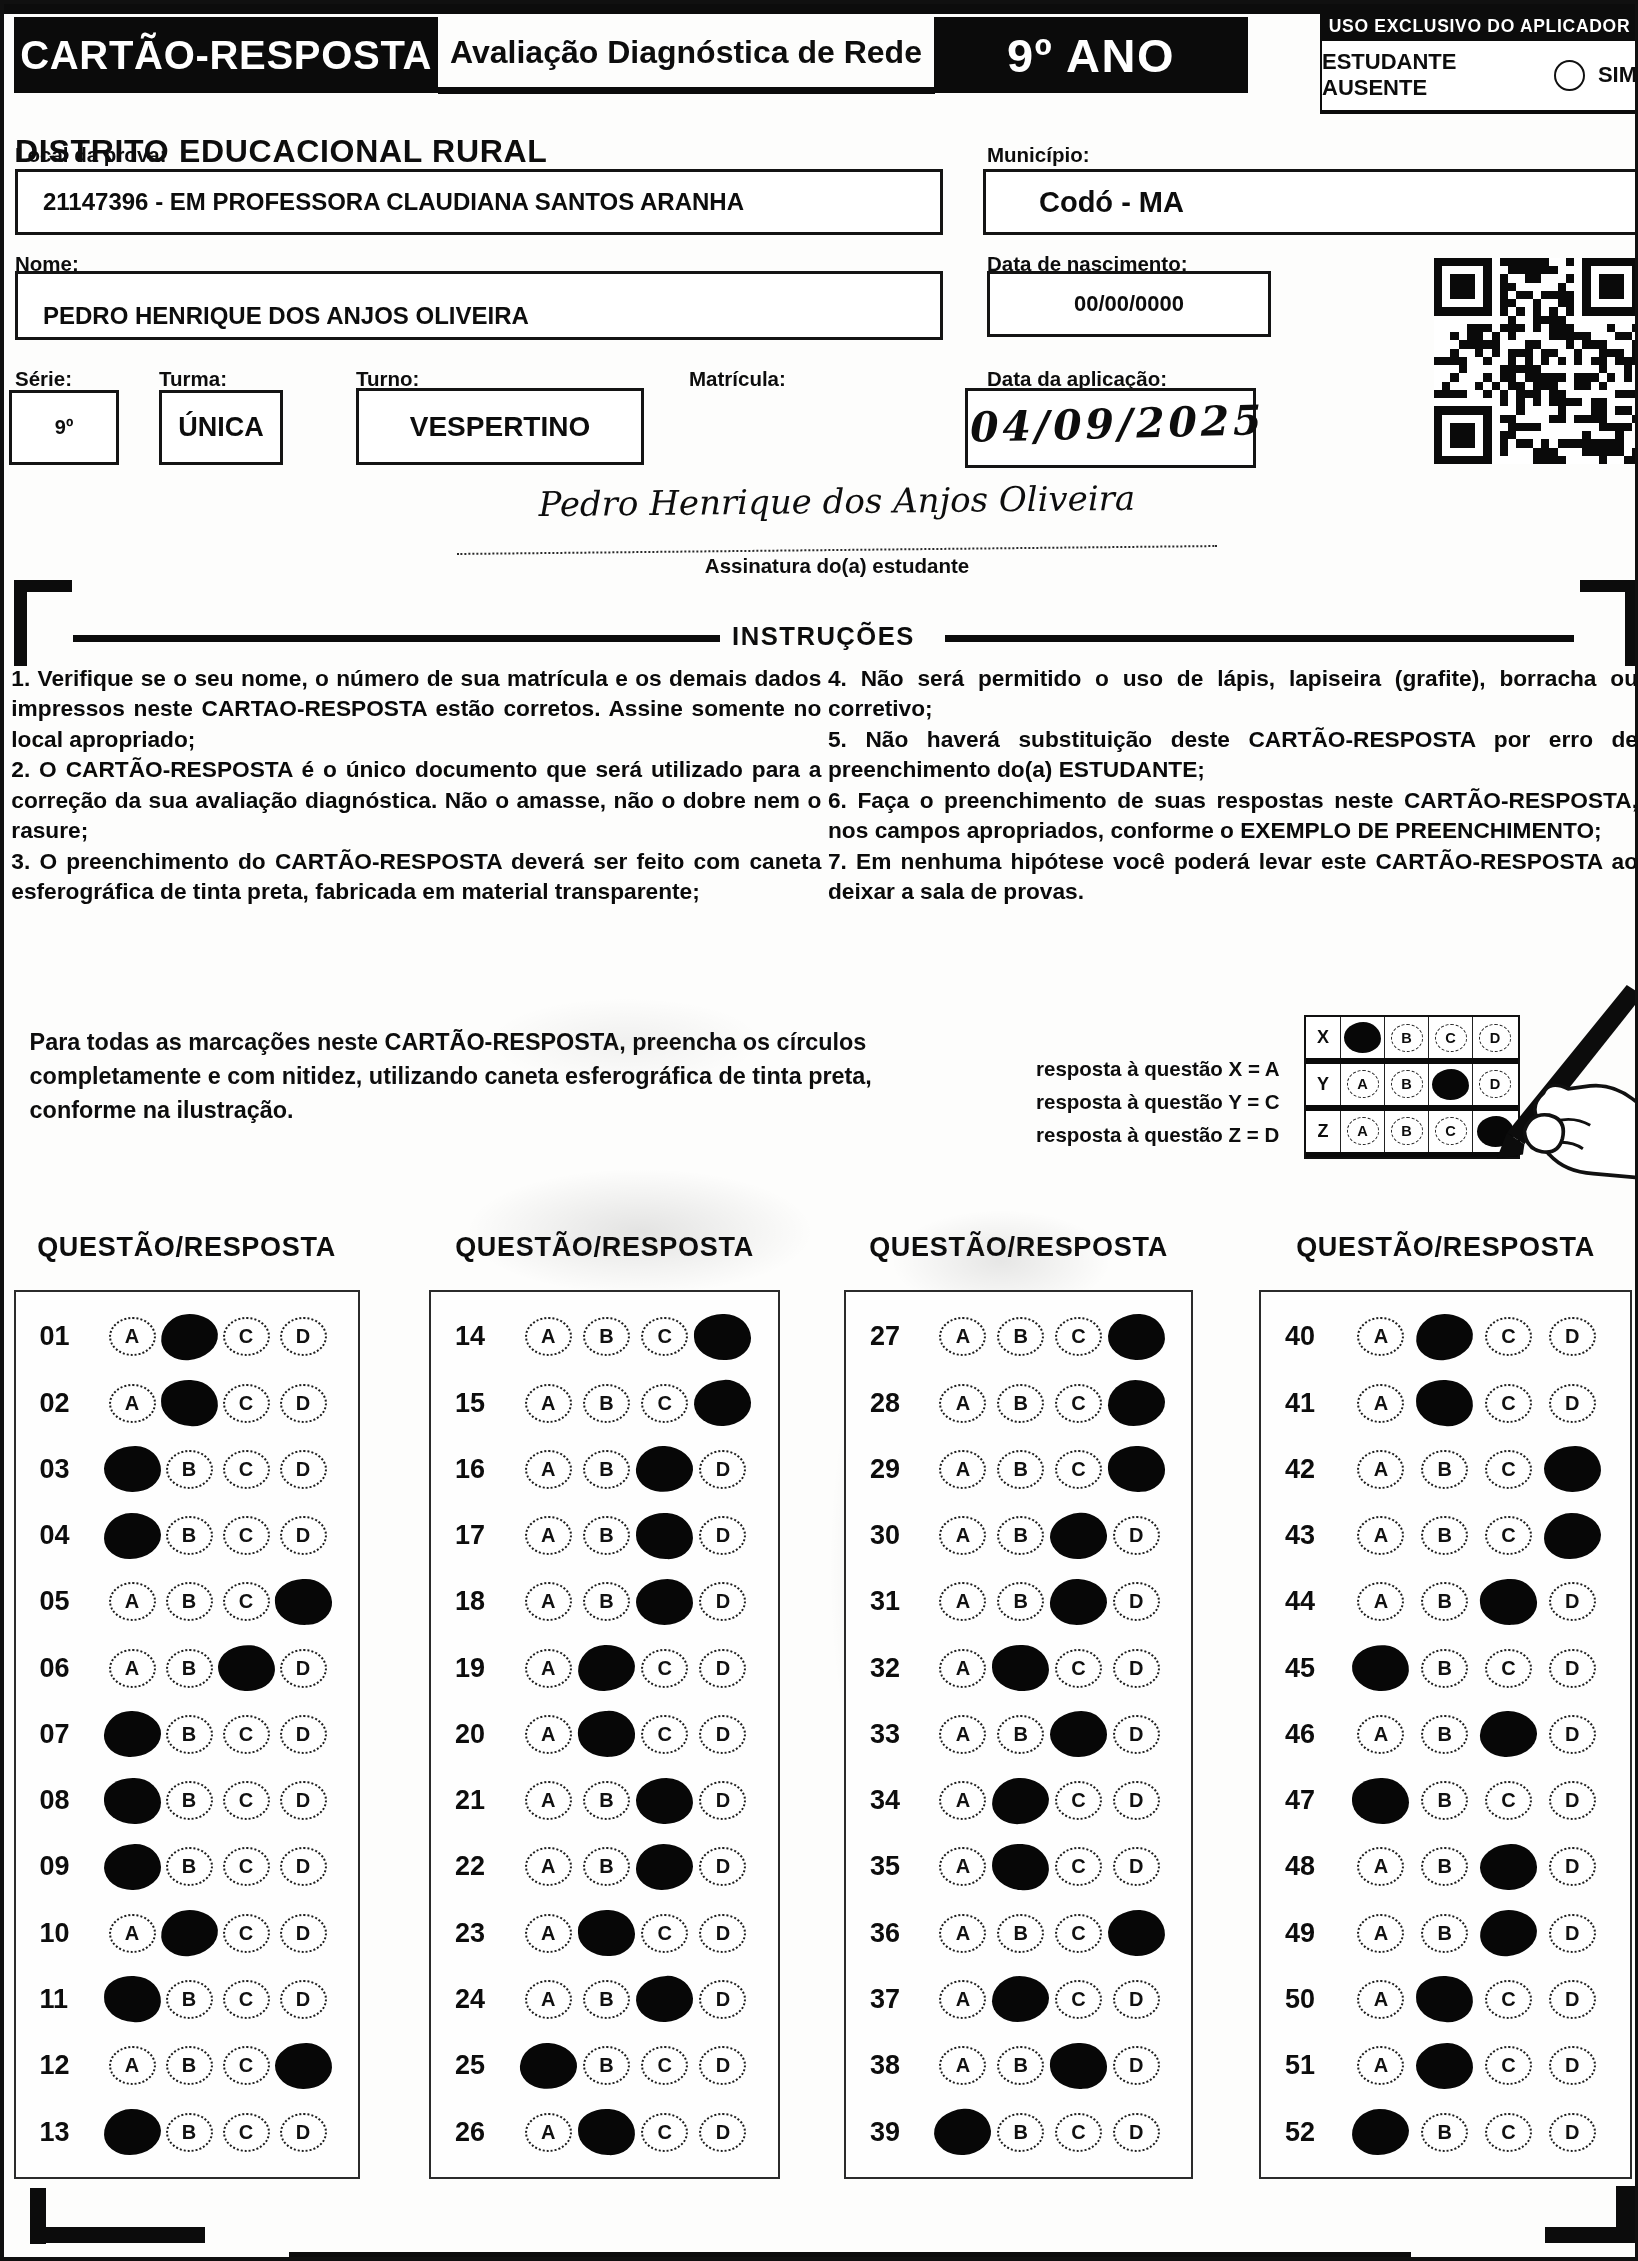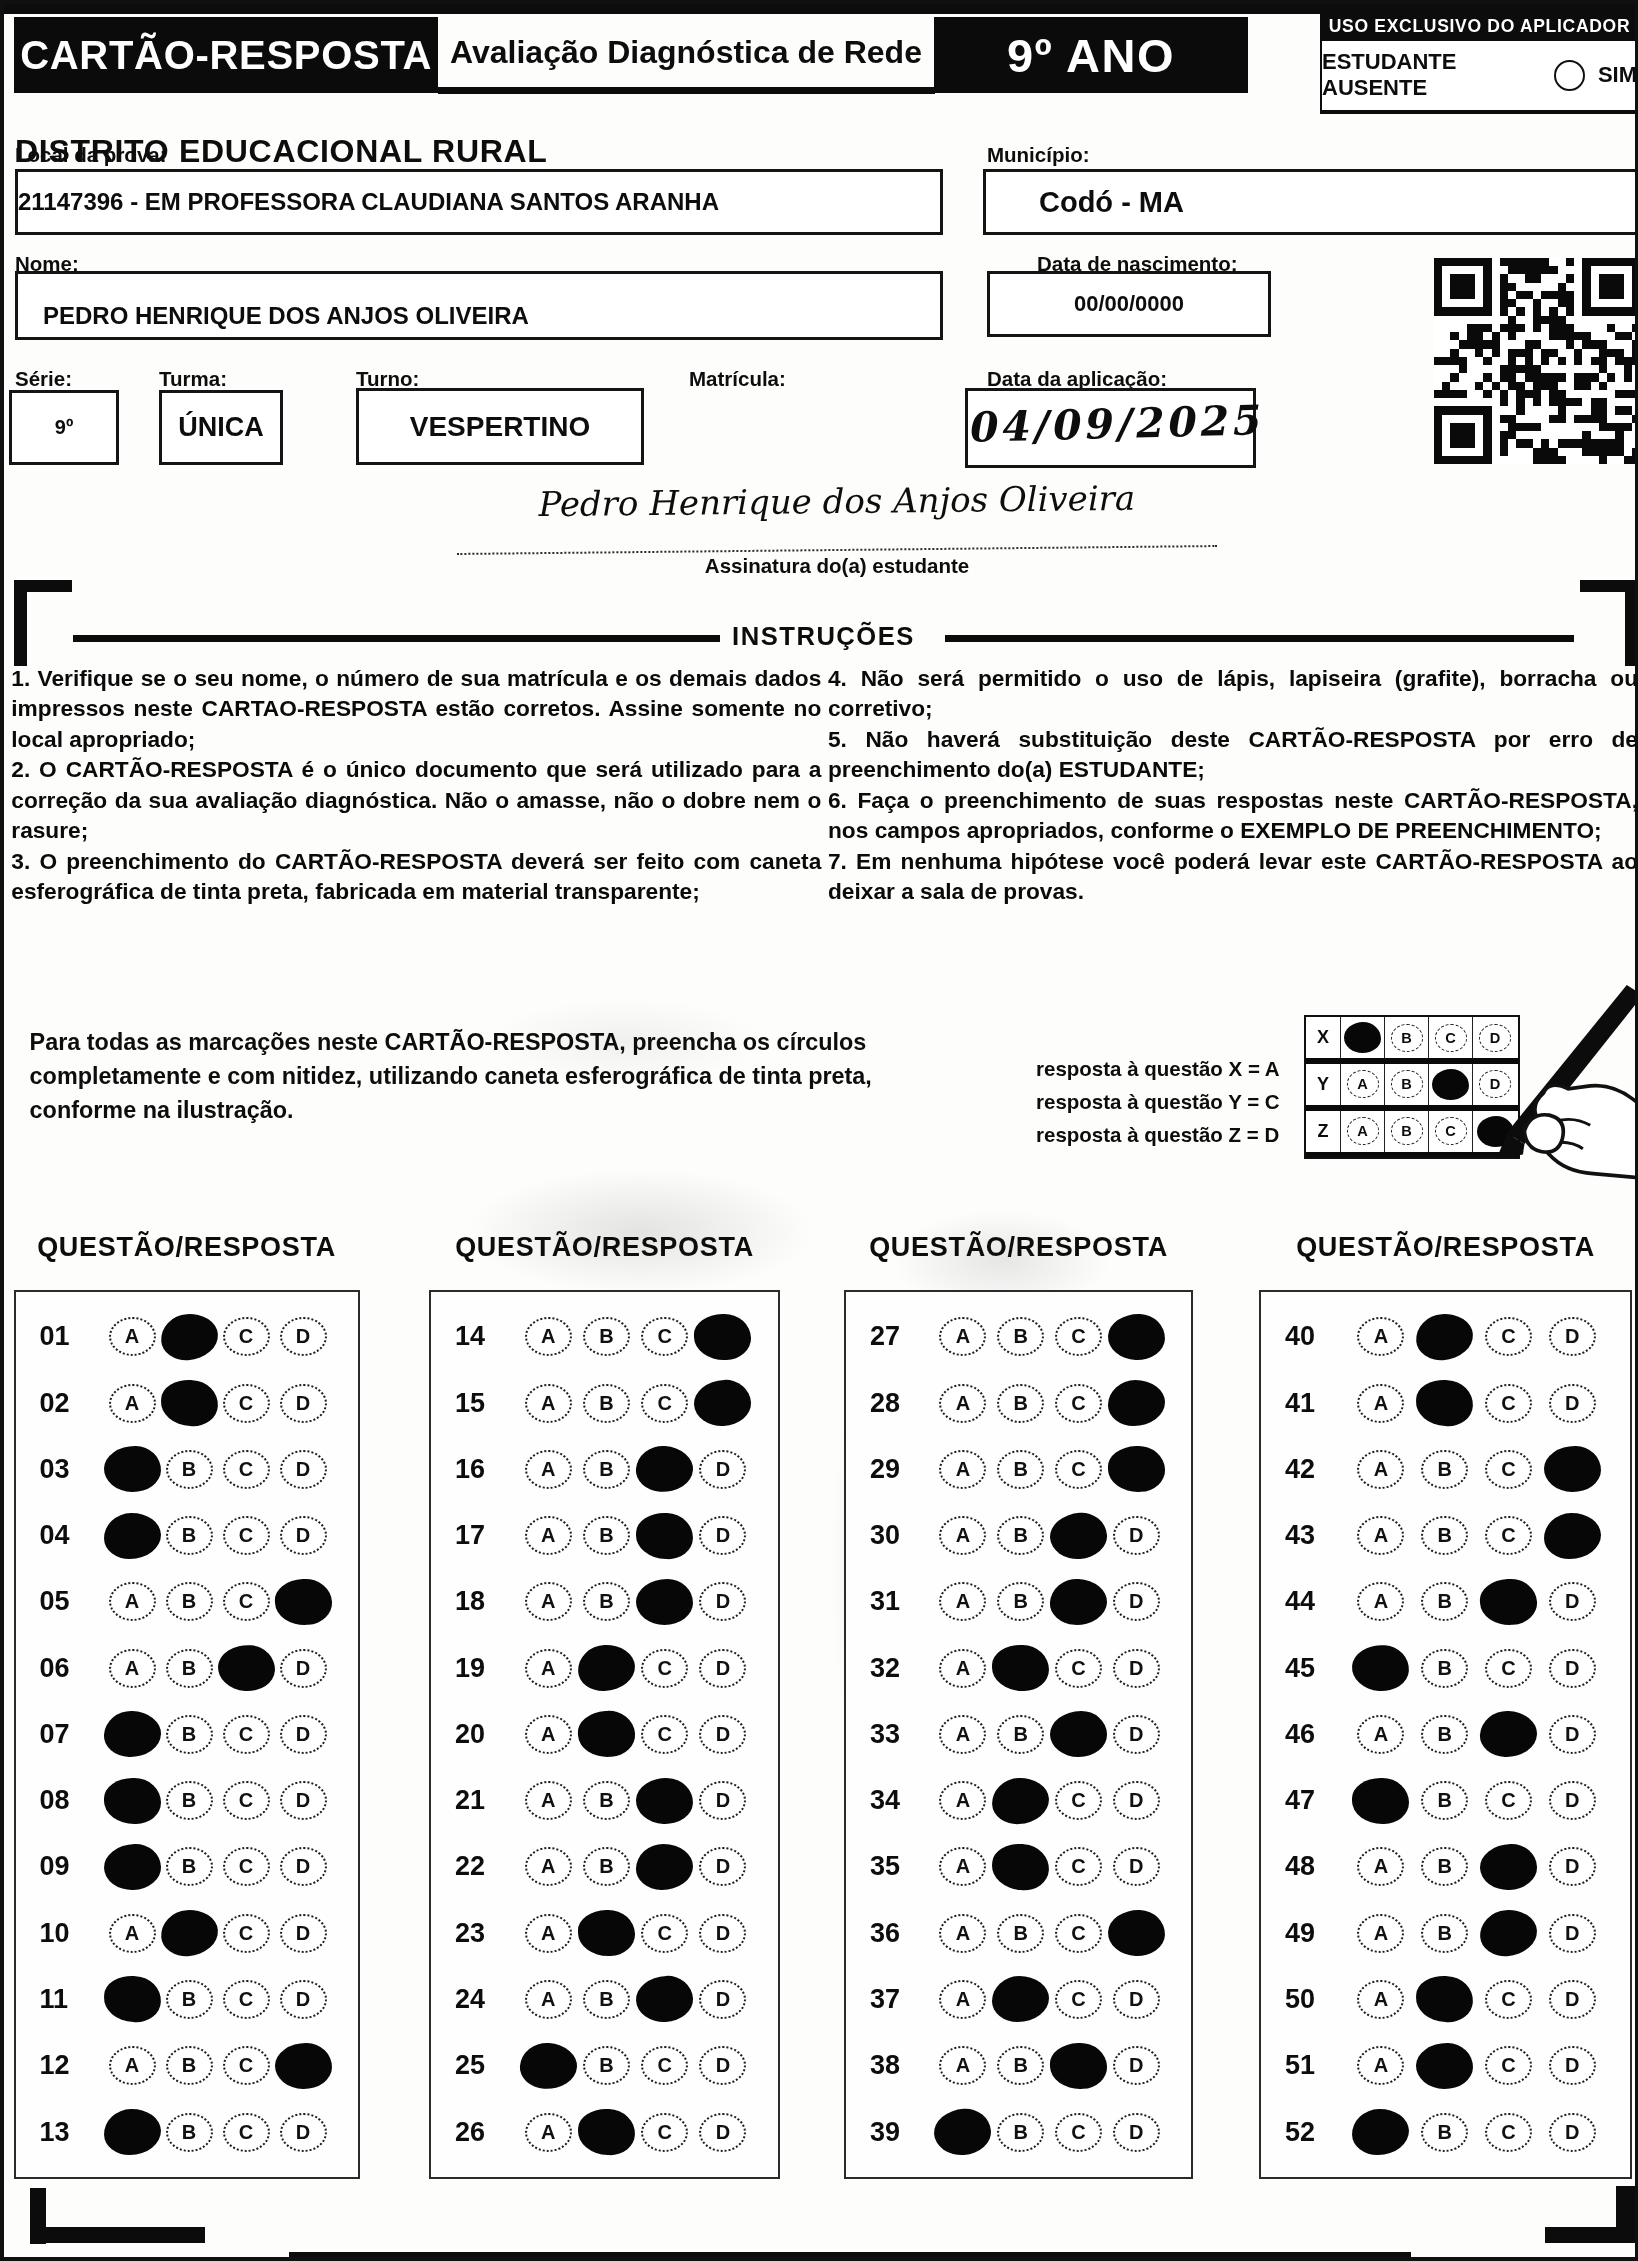--- a/index.html
+++ b/index.html
@@ -68,29 +68,29 @@
     <div class="app-title">USO EXCLUSIVO DO APLICADOR</div>
     <div class="app-body">
       <span>ESTUDANTE AUSENTE</span>
       <span class="opt-circle"></span>
       <span>SIM</span>
     </div>
   </div>
 
   <div class="abs field-label" style="left:11px;top:139px">Local da prova:</div>
   <div class="abs district">DISTRITO EDUCACIONAL RURAL</div>
-  <div class="abs fbox" style="left:11px;top:165px;width:928px;height:66px;font-size:24px">21147396 - EM PROFESSORA CLAUDIANA SANTOS ARANHA</div>
+  <div class="abs fbox" style="left:11px;top:165px;width:928px;height:66px;padding-left:25px;font-size:24px">21147396 - EM PROFESSORA CLAUDIANA SANTOS ARANHA</div>
 
   <div class="abs field-label" style="left:983px;top:139px">Município:</div>
   <div class="abs fbox" style="left:979px;top:165px;width:655px;height:66px;padding-left:53px;font-size:29px">Codó - MA</div>
 
   <div class="abs field-label" style="left:11px;top:248px">Nome:</div>
   <div class="abs fbox" style="left:11px;top:267px;width:928px;height:69px;padding:0 0 7.3px 25px;font-size:24px;align-items:flex-end">PEDRO HENRIQUE DOS ANJOS OLIVEIRA</div>
 
-  <div class="abs field-label" style="left:1033px;top:248px">Data de nascimento:</div>
+  <div class="abs field-label" style="left:983px;top:248px">Data de nascimento:</div>
   <div class="abs fbox" style="left:983px;top:267px;width:284px;height:66px;justify-content:center;font-size:22px">00/00/0000</div>
 
   <div class="abs qr" id="qr"><svg width="100%" height="100%" viewBox="0 0 275 275" shape-rendering="crispEdges" fill="#0a0a0a">
         <rect x="0" y="0" width="11" height="11"></rect>
         <rect x="11" y="0" width="11" height="11"></rect>
         <rect x="22" y="0" width="11" height="11"></rect>
         <rect x="33" y="0" width="11" height="11"></rect>
         <rect x="44" y="0" width="11" height="11"></rect>
         <rect x="55" y="0" width="11" height="11"></rect>
         <rect x="66" y="0" width="11" height="11"></rect>

